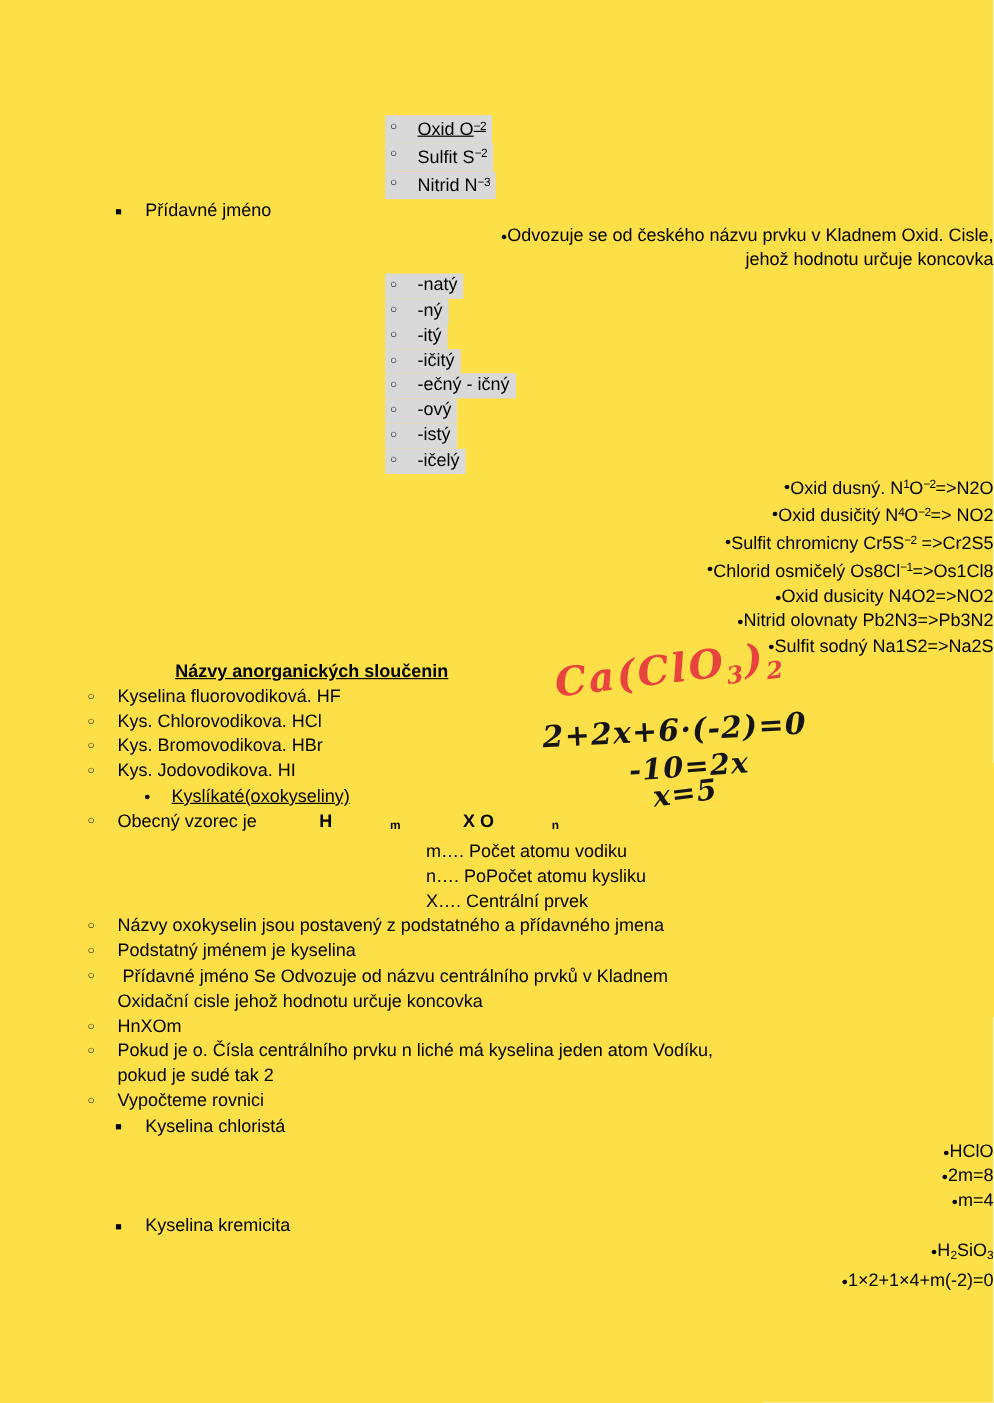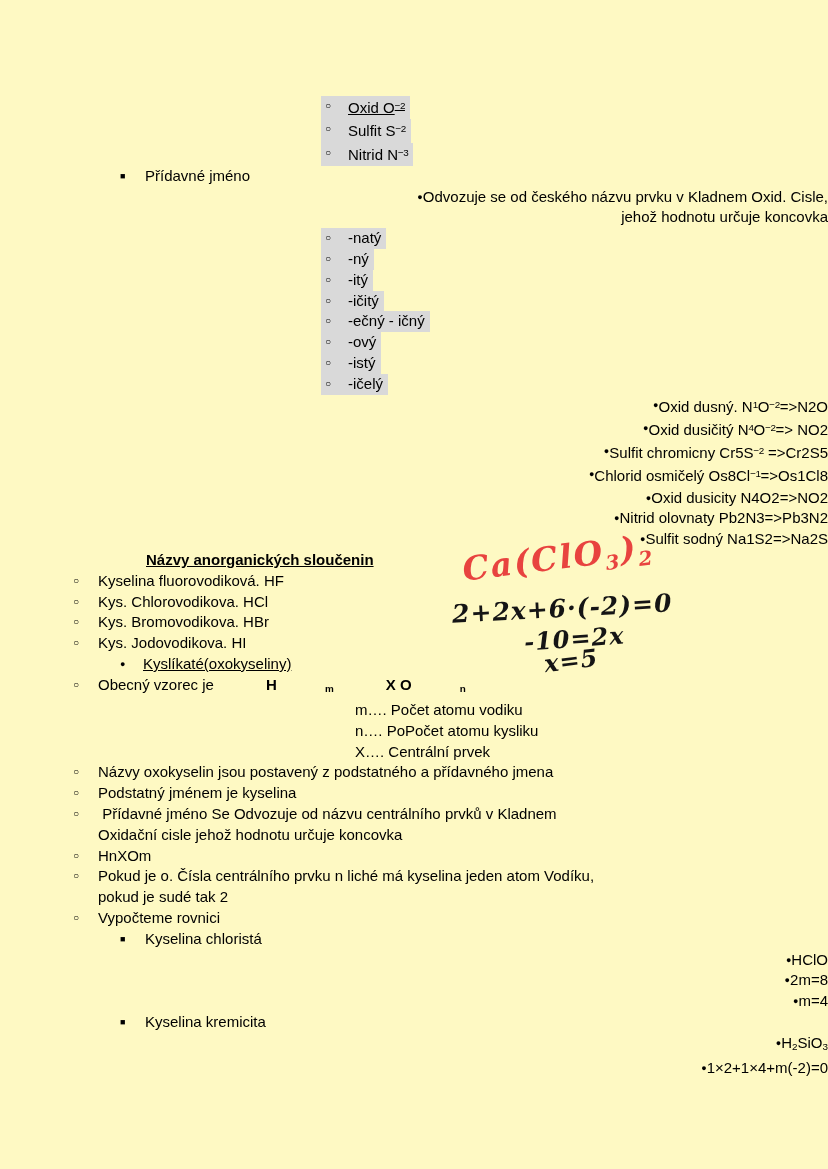--- a/index.html
+++ b/index.html
@@ -1,30 +1,30 @@
 <!DOCTYPE html>
 <html><head>
 <meta charset="utf-8">
 <style>
   html,body{margin:0;padding:0;background:#ffffff;}
   #page{
     position:relative;
     width:828px;height:1169px;
-    background:#fef9c3;
+    background:#fde047;
     overflow:hidden;
     font-family:"Liberation Sans","DejaVu Sans",sans-serif;
     font-size:15px;
     color:#000000;
   }
   #doc-content{position:absolute;left:0;top:96px;width:828px;}
   .line{line-height:20.8px;min-height:20.8px;white-space:pre;}
   .lvl-h{padding-left:98px;}
   .lvl-1{padding-left:120px;}
   .lvl-2{padding-left:73px;}
-  .lvl-3{padding-left:120px;}
+  .lvl-3{padding-left:96px;}
   .lvl-4{padding-left:280px;text-align:right;}
   .lvl-5{padding-left:325px;}
   .lvl-d{padding-left:355px;}
   .box{display:inline-block;}
   .box.hl{background:#d9d9d9;padding:0 5px 0 4px;margin-left:-4px;}
   .blt{display:inline-block;vertical-align:top;color:#000;}
   .lvl-1 .blt{width:23px;} .lvl-2 .blt{width:25px;} .lvl-3 .blt{width:25px;}
   .lvl-4 .blt{width:22px;} .lvl-5 .blt{width:23px;}
   .blt-circle{font-size:10px;}
   .blt-disc{font-size:9px;}

